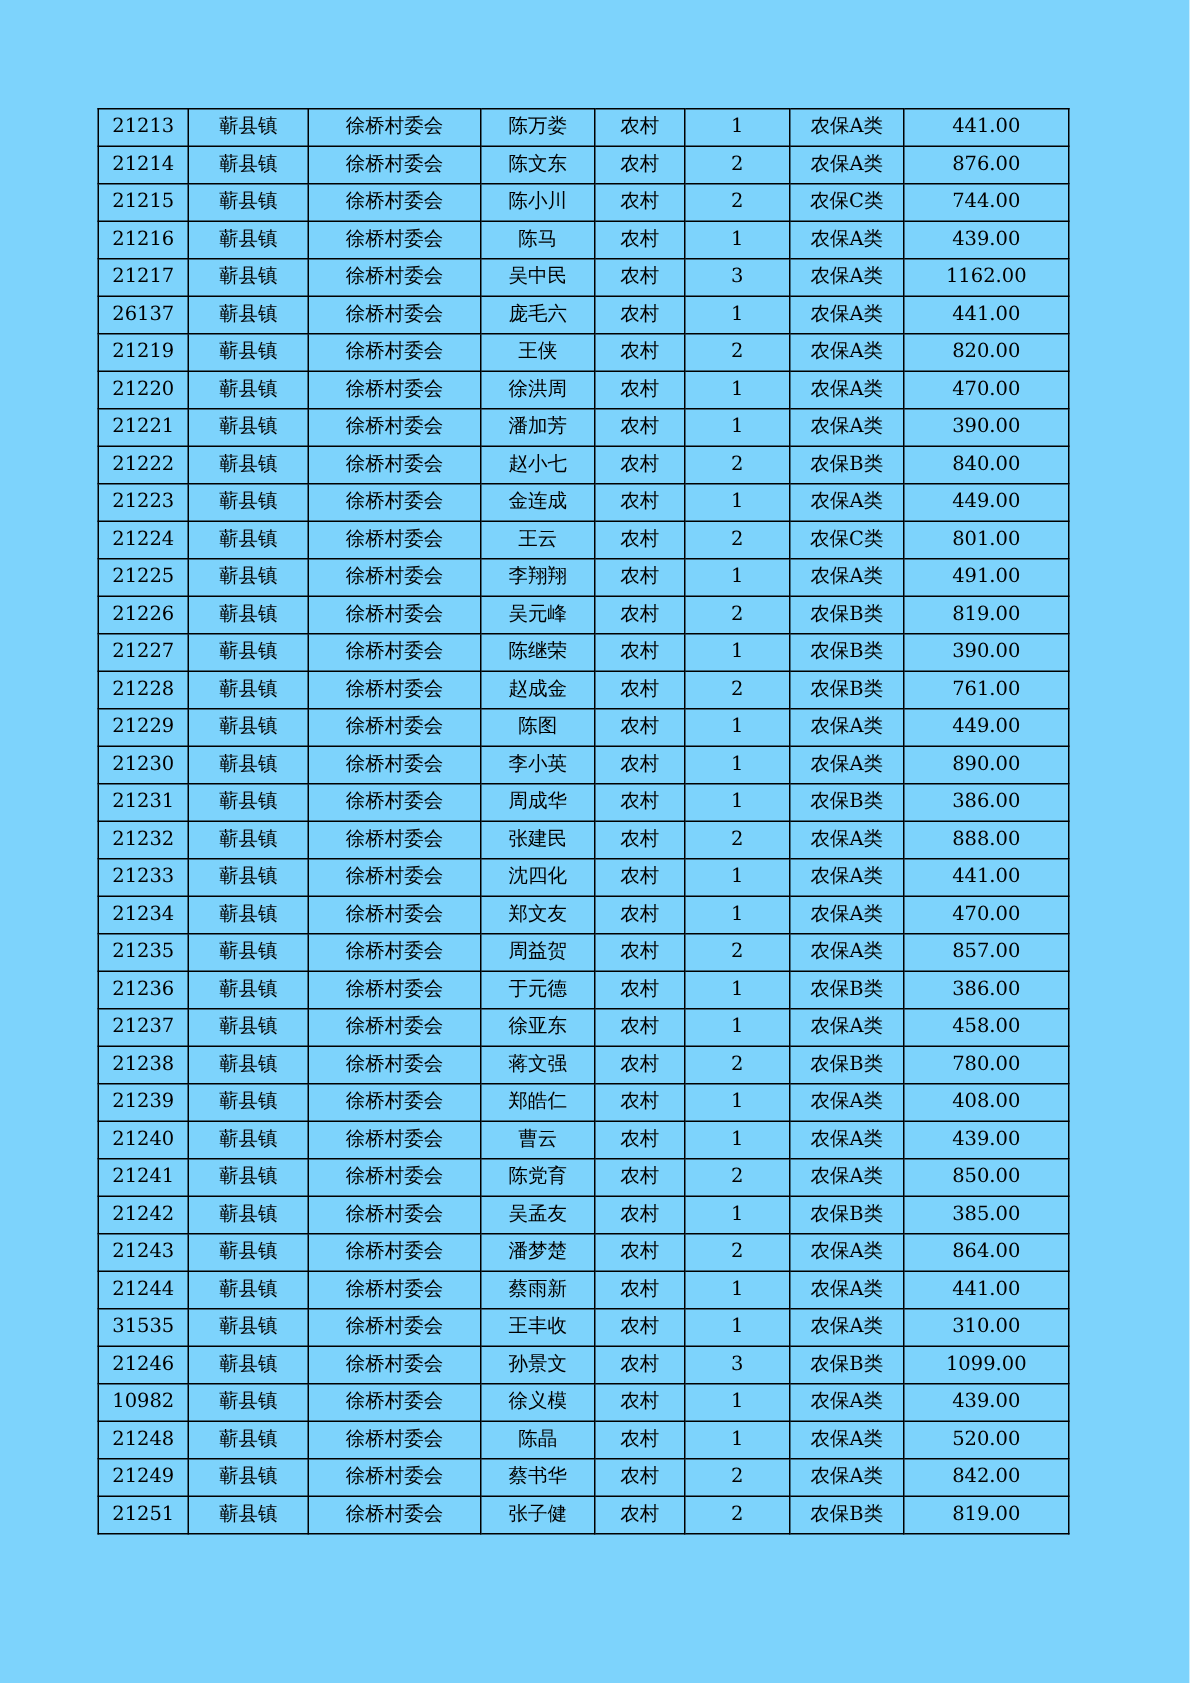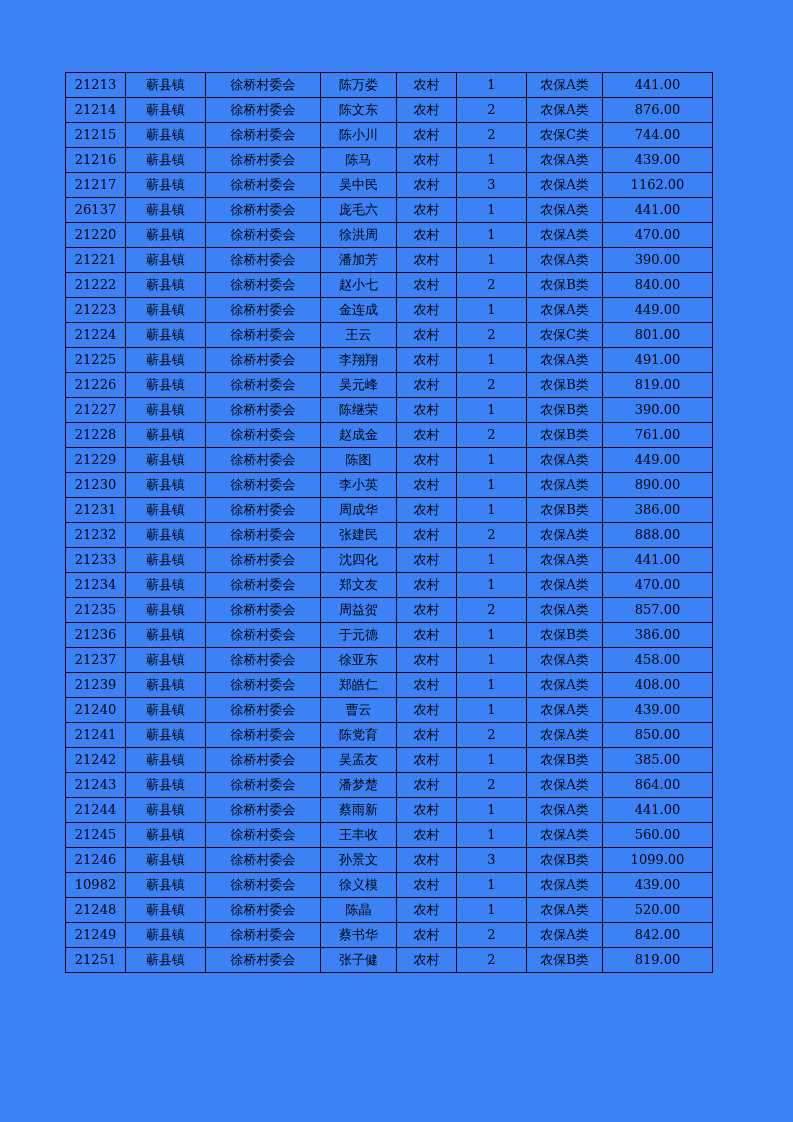--- a/index.html
+++ b/index.html
@@ -4,21 +4,21 @@
 <style>
   html, body {
     margin: 0;
     padding: 0;
     background: #ffffff;
   }
   .sheet {
     position: relative;
     width: 793px;
     height: 1122px;
-    background: #3b82f6;
+    background: #7dd3fc;
     font-family: "DejaVu Serif", "Liberation Serif", serif;
     color: #000000;
     overflow: hidden;
   }
   table.records {
     position: absolute;
     left: 65px;
     top: 72px;
     border-collapse: collapse;
     table-layout: fixed;
@@ -113,20 +113,30 @@
           <td>26137</td>
           <td>蕲县镇</td>
           <td>徐桥村委会</td>
           <td>庞毛六</td>
           <td>农村</td>
           <td>1</td>
           <td>农保A类</td>
           <td>441.00</td>
         </tr>
         <tr>
+          <td>21219</td>
+          <td>蕲县镇</td>
+          <td>徐桥村委会</td>
+          <td>王侠</td>
+          <td>农村</td>
+          <td>2</td>
+          <td>农保A类</td>
+          <td>820.00</td>
+        </tr>
+        <tr>
           <td>21220</td>
           <td>蕲县镇</td>
           <td>徐桥村委会</td>
           <td>徐洪周</td>
           <td>农村</td>
           <td>1</td>
           <td>农保A类</td>
           <td>470.00</td>
         </tr>
         <tr>
@@ -293,20 +303,30 @@
           <td>21237</td>
           <td>蕲县镇</td>
           <td>徐桥村委会</td>
           <td>徐亚东</td>
           <td>农村</td>
           <td>1</td>
           <td>农保A类</td>
           <td>458.00</td>
         </tr>
         <tr>
+          <td>21238</td>
+          <td>蕲县镇</td>
+          <td>徐桥村委会</td>
+          <td>蒋文强</td>
+          <td>农村</td>
+          <td>2</td>
+          <td>农保B类</td>
+          <td>780.00</td>
+        </tr>
+        <tr>
           <td>21239</td>
           <td>蕲县镇</td>
           <td>徐桥村委会</td>
           <td>郑皓仁</td>
           <td>农村</td>
           <td>1</td>
           <td>农保A类</td>
           <td>408.00</td>
         </tr>
         <tr>
@@ -353,28 +373,28 @@
           <td>21244</td>
           <td>蕲县镇</td>
           <td>徐桥村委会</td>
           <td>蔡雨新</td>
           <td>农村</td>
           <td>1</td>
           <td>农保A类</td>
           <td>441.00</td>
         </tr>
         <tr>
-          <td>21245</td>
+          <td>31535</td>
           <td>蕲县镇</td>
           <td>徐桥村委会</td>
           <td>王丰收</td>
           <td>农村</td>
           <td>1</td>
           <td>农保A类</td>
-          <td>560.00</td>
+          <td>310.00</td>
         </tr>
         <tr>
           <td>21246</td>
           <td>蕲县镇</td>
           <td>徐桥村委会</td>
           <td>孙景文</td>
           <td>农村</td>
           <td>3</td>
           <td>农保B类</td>
           <td>1099.00</td>

